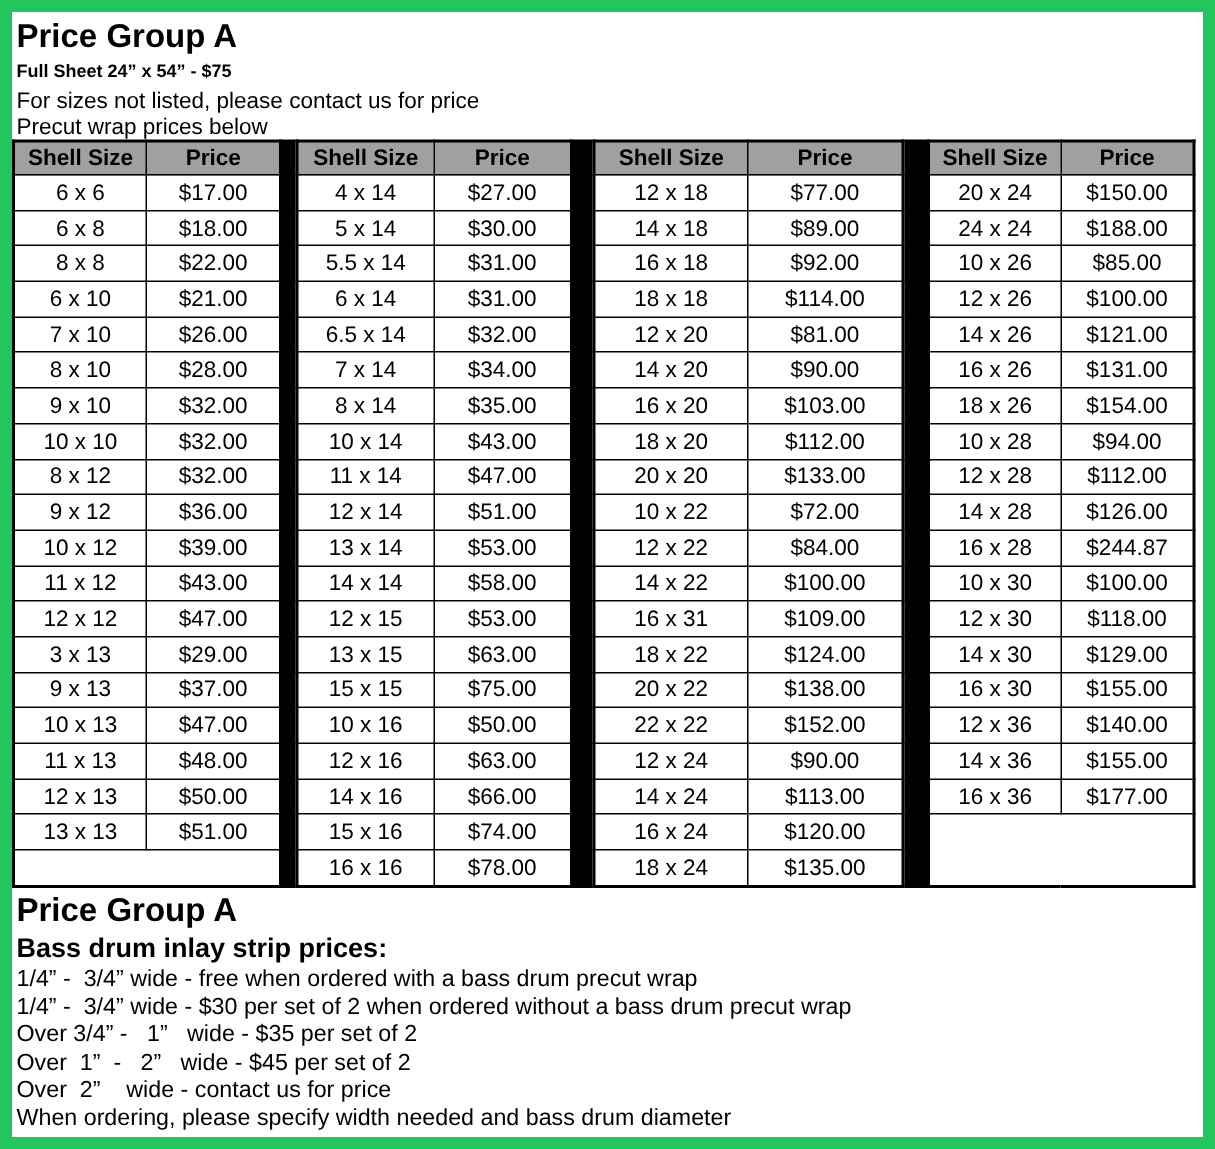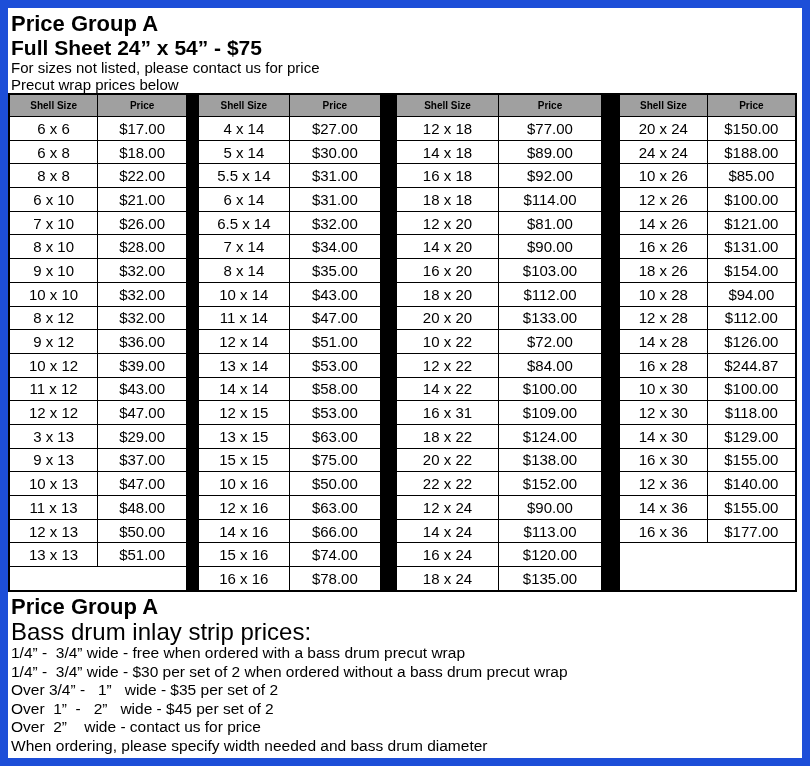--- a/index.html
+++ b/index.html
@@ -1,50 +1,50 @@
 <!DOCTYPE html>
 <html><head>
 <meta charset="utf-8">
 <style>
   html,body { margin:0; padding:0; }
   body {
     width:810px; height:766px; background:#000000;
     font-family:"Liberation Sans", sans-serif; color:#000000;
     overflow:hidden;
   }
-  .page { box-sizing:border-box; width:810px; height:766px; padding:8px; background:#1d4ed8; }
+  .page { box-sizing:border-box; width:810px; height:766px; padding:8px; background:#22c55e; }
   .content { background:#ffffff; width:794px; height:750px; display:flex; flex-direction:column; overflow:hidden; }
 
   
   .titleblock { padding:4px 0 0 3px; height:81px; }
   .titleblock .h1 { font-size:22px; line-height:24px; font-weight:bold; }
-  .titleblock .h2 { font-size:21px; line-height:23px; font-weight:bold; }
+  .titleblock .h2 { font-size:12px; line-height:23px; font-weight:bold; }
   .titleblock .ln { font-size:15px; line-height:17px; }
 
   
   .tables { display:flex; height:499px; align-items:stretch; }
   .sep { background:#000000; }
   .sep1 { width:9px; } .sep2 { width:13px; } .sep3 { width:15px; }
   table { border-collapse:collapse; table-layout:fixed; border:2px solid #000000; align-self:flex-start; }
   #t1 { width:180px; } #t2 { width:185px; } #t3 { width:208px; } #t4 { width:179px; }
   th {
-    background:#a0a0a0; border:1px solid #000000; font-size:10px; font-weight:bold;
+    background:#a0a0a0; border:1px solid #000000; font-size:15px; font-weight:bold;
     height:21px; padding:0; text-align:center;
   }
   th:first-child { width:49%; }
   td {
     border:1px solid #000000; font-size:15px; text-align:center;
     height:22.7px; padding:0; line-height:1;
   }
   td.blank { background:#ffffff; }
 
   
   .footer { padding:2px 0 0 3px; flex:1; }
   .footer .h1 { font-size:22px; line-height:26px; font-weight:bold; }
-  .footer .h2 { font-size:24px; line-height:24px; font-weight:normal; }
+  .footer .h2 { font-size:18px; line-height:24px; font-weight:bold; }
   .footer .ln { font-size:15.5px; line-height:18.6px; white-space:pre-wrap; }
 </style>
 </head>
 <body>
 
 <div class="page">
   <div class="content">
 
     <div class="titleblock">
       <div class="h1">Price Group A</div>

